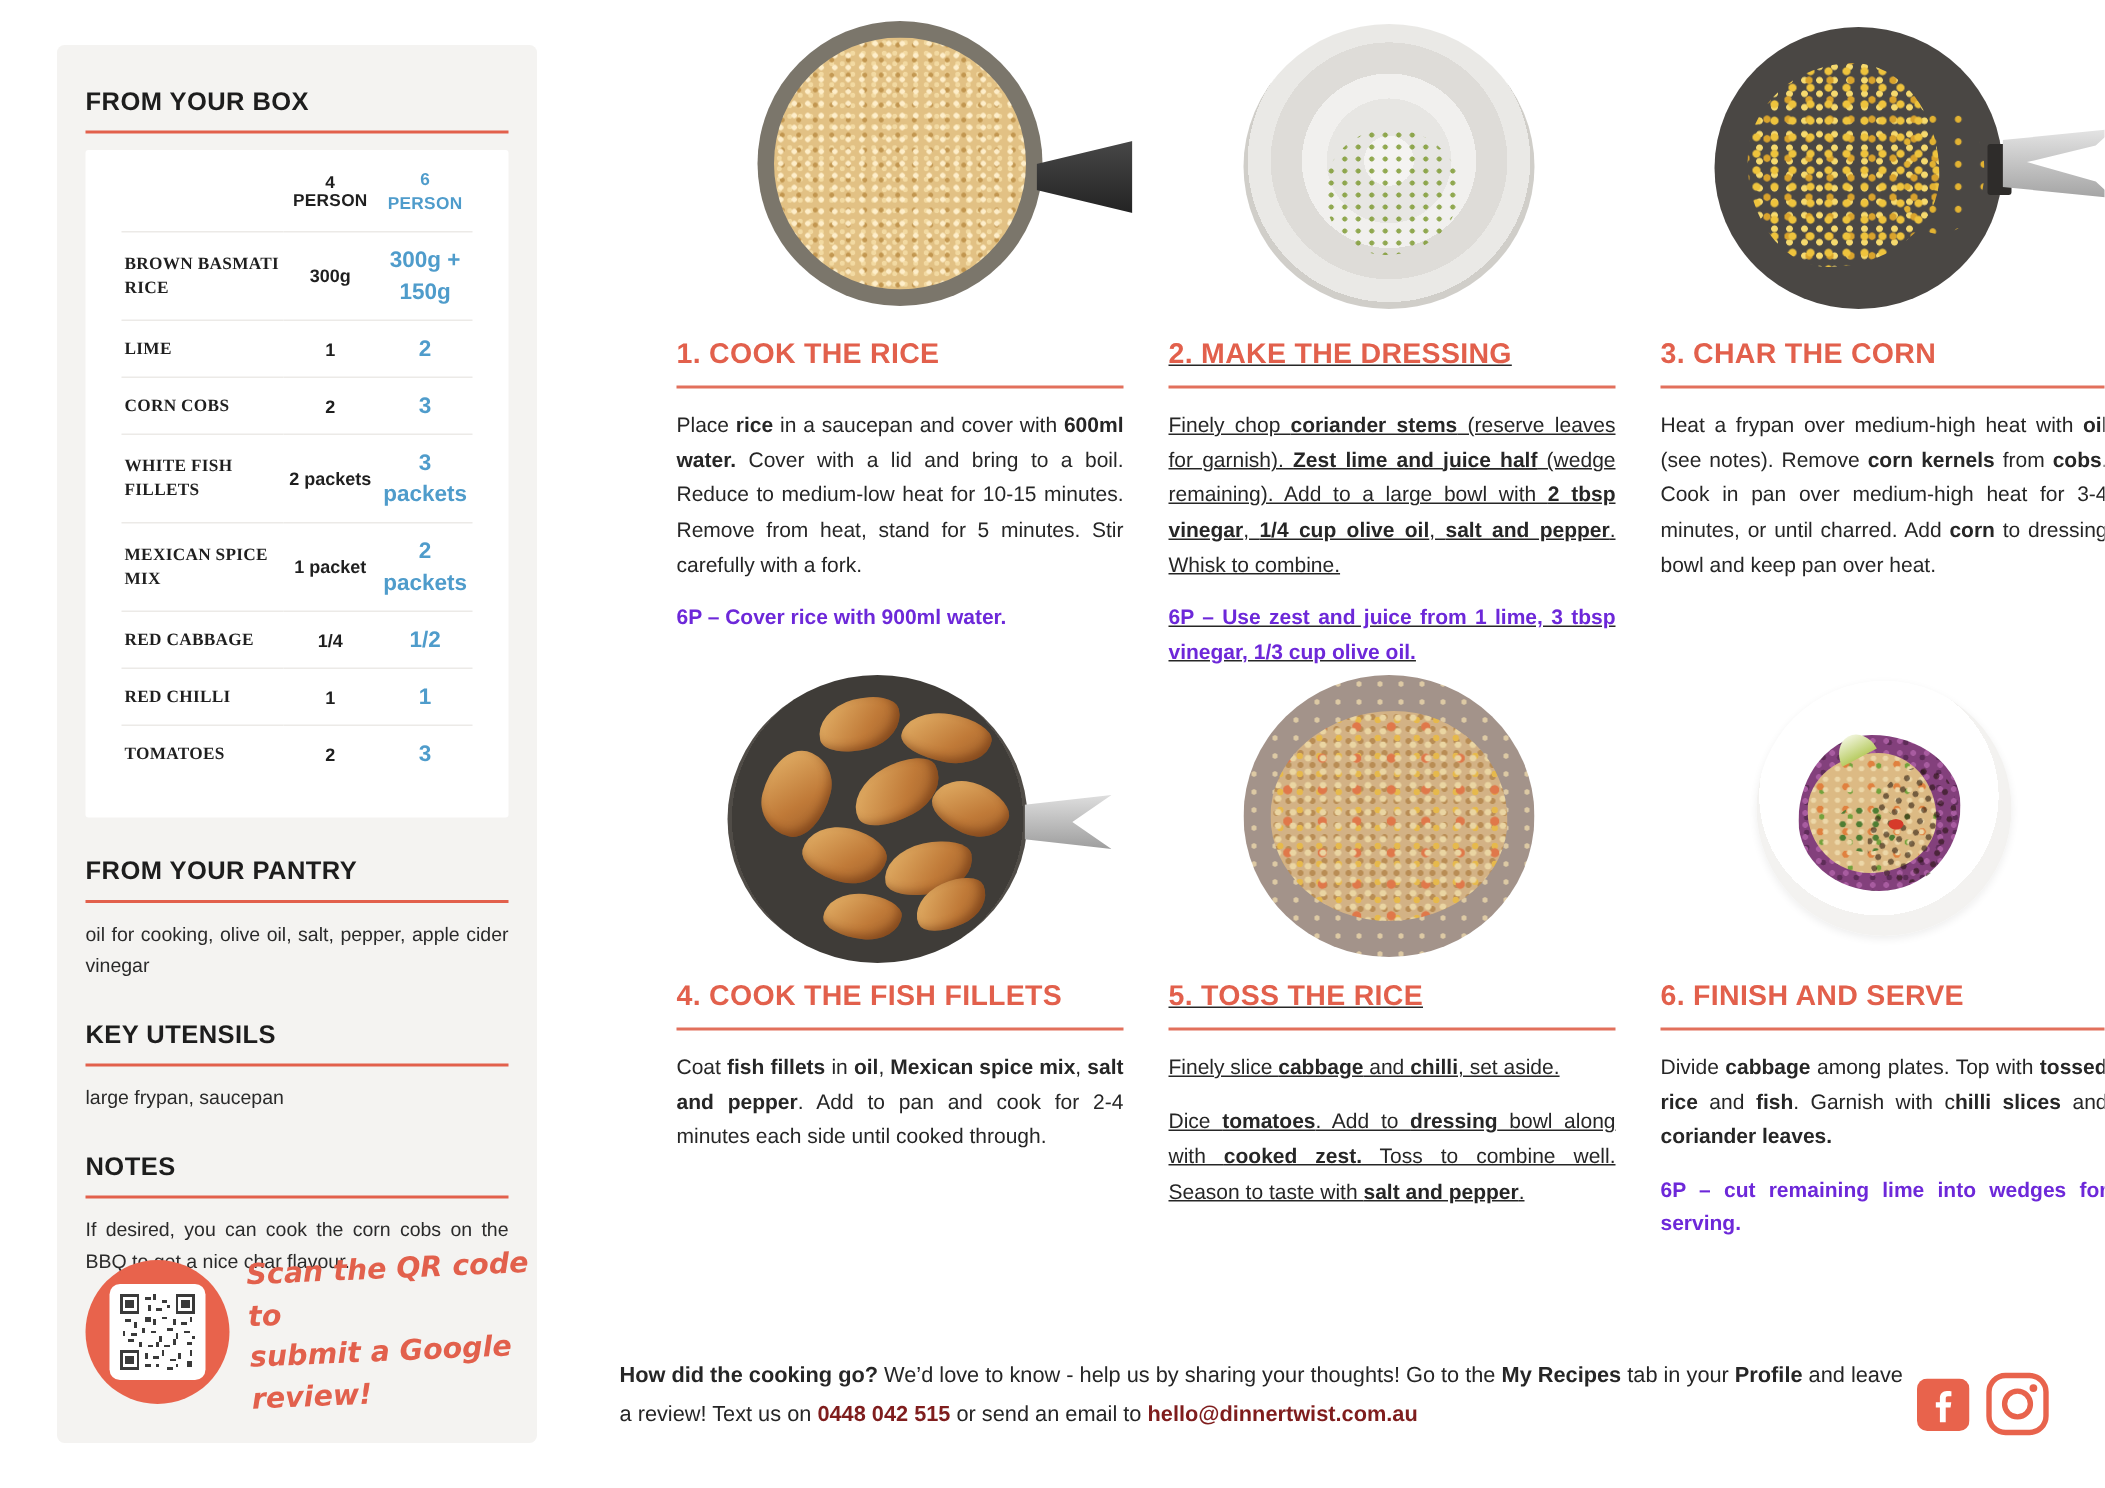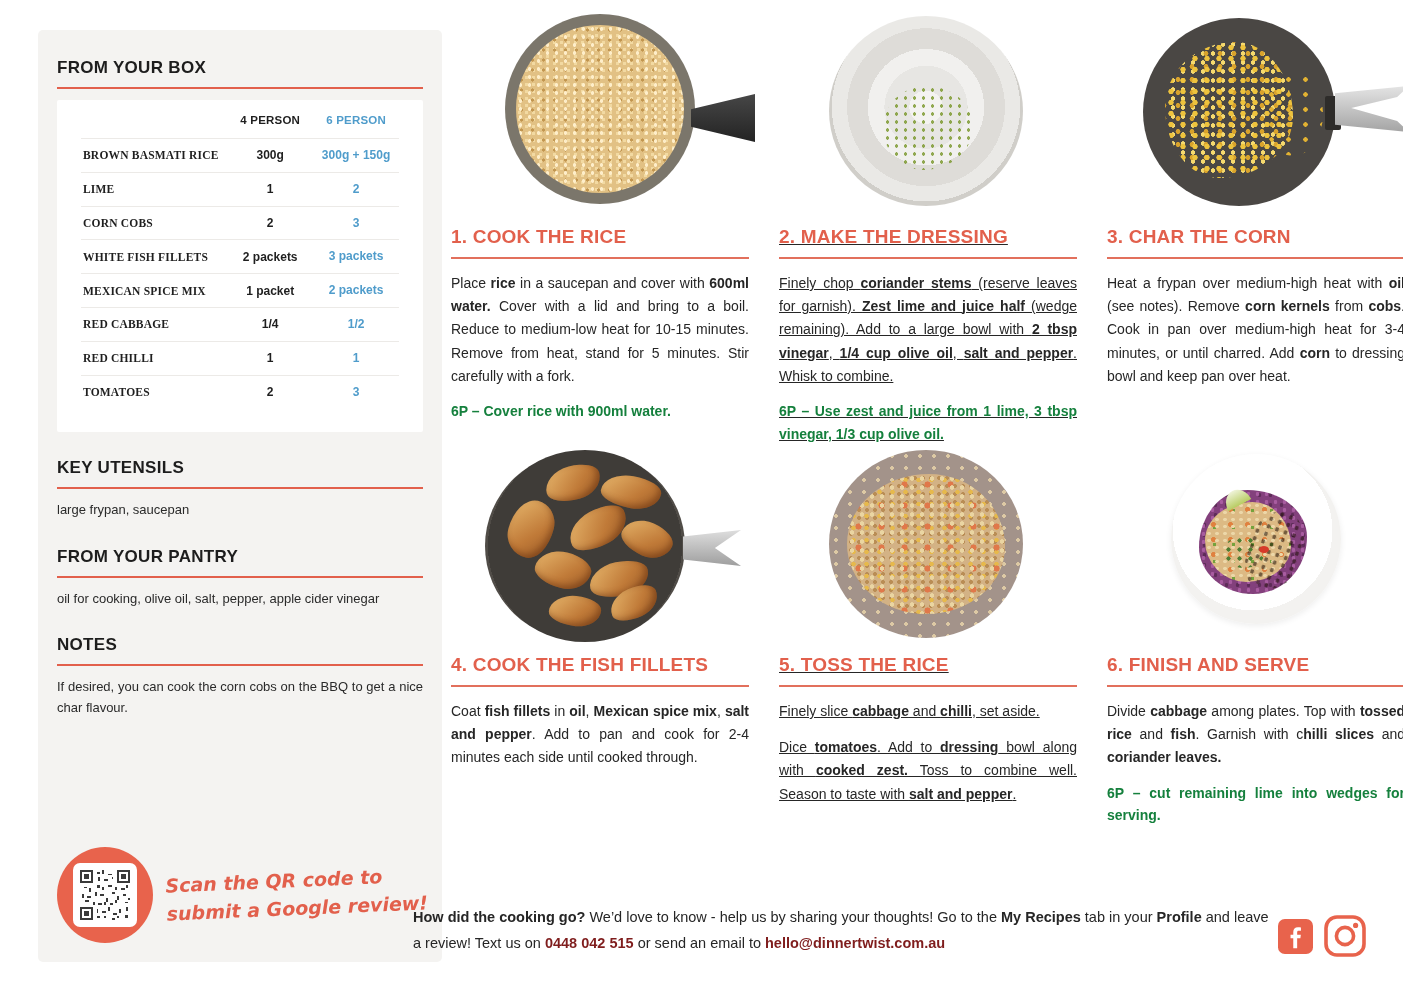--- a/index.html
+++ b/index.html
@@ -5,40 +5,40 @@
 <style>
   html,body{margin:0;padding:0;}
   body{
     width:1403px;height:992px;position:relative;overflow:hidden;
     background:#ffffff;
     font-family:"Liberation Sans",sans-serif;
     color:#262626;
   }
   
   .sidebar{
-    position:absolute;left:38px;top:30px;width:404px;height:932px;
+    position:absolute;left:38px;top:30px;width:320px;height:932px;
     background:#f4f3f1;border-radius:5px;
     padding:28px 19px 0;box-sizing:border-box;
   }
   .side-h{
     font-size:17px;font-weight:700;color:#1d1d1d;letter-spacing:.3px;
     margin:0 0 9px;
   }
   .rule{height:2px;background:#e2604c;border:none;margin:0;}
   .table-card{
     background:#ffffff;margin-top:11px;padding:2px 24px 24px;border-radius:2px;
   }
   table.ing{width:100%;border-collapse:collapse;}
   table.ing td{
     border-top:1px solid #eceae7;padding:8px 2px;vertical-align:middle;
   }
   table.ing tr:first-child td{border-top:none;padding-top:10px;padding-bottom:10px;}
   td.nm{width:46%;font-size:11.5px;font-weight:700;color:#1f1f1f;letter-spacing:.2px;line-height:1.4;font-family:Liberation Serif, serif;}
   td.v4,td.h4{width:27%;text-align:center;font-size:12px;font-weight:700;color:#1f1f1f;}
-  td.v6,td.h6{width:27%;text-align:center;font-size:12px;font-weight:700;color:#4f9ccb;line-height:1.4;}
+  td.v6,td.h6{width:27%;text-align:center;font-size:15px;font-weight:700;color:#4f9ccb;line-height:1.4;}
   td.h4,td.h6{font-size:11.5px;letter-spacing:.2px;}
   .side-sec{margin-top:26px;}
   .side-text{font-size:13px;line-height:1.62;color:#2a2a2a;text-align:justify;margin-top:10px;}
   
   .qr-row{position:absolute;left:19px;bottom:19px;display:flex;align-items:center;gap:13px;}
   .qr-circle{
     width:96px;height:96px;border-radius:50%;background:#e8634c;
     display:flex;align-items:center;justify-content:center;flex:0 0 auto;
   }
   .qr-card{width:64px;height:64px;background:#fff;border-radius:7px;display:flex;align-items:center;justify-content:center;}
@@ -49,21 +49,21 @@
   
   .step{position:absolute;width:298px;margin-left:38px;}
   .r1{top:10px;}
   .r2{top:450px;}
   .c1{left:413px;} .c2{left:741px;text-decoration:underline;} .c3{left:1069px;}
   .photo{position:relative;height:206px;margin-bottom:10px;}
   .r2 .photo{height:194px;}
   .step-h{font-size:19px;font-weight:700;color:#e2604c;letter-spacing:.2px;margin:0 0 9px;}
   .step-rule{background:#e2705c;}
   .step-p{font-size:14px;line-height:1.66;color:#262626;text-align:justify;margin:13px 0 0;}
-  .tip{font-size:14px;line-height:1.6;font-weight:700;color:#15803d;text-align:justify;margin:12px 0 0;}
+  .tip{font-size:14px;line-height:1.6;font-weight:700;color:#6d28d9;text-align:justify;margin:12px 0 0;}
   .b{font-weight:700;}
   .u{text-decoration:underline;}
   .c-coral{color:#7f1d1d;}
   
   .footer{
     position:absolute;left:413px;top:905px;width:858px;
     font-size:14.5px;line-height:1.78;color:#262626;
   }
   .social{position:absolute;}
   
@@ -225,29 +225,29 @@
       <tr>
         <td class="nm">TOMATOES</td>
         <td class="v4">2</td>
         <td class="v6">3</td>
       </tr>
     </tbody>
       </table>
   </div>
 
   <div class="side-sec">
+    <div class="side-h">FROM YOUR PANTRY</div>
+    <div class="rule"></div>
+    <div class="side-text">oil for cooking, olive oil, salt, pepper, apple cider vinegar</div>
+  </div>
+
+  <div class="side-sec">
     <div class="side-h">KEY UTENSILS</div>
     <div class="rule"></div>
     <div class="side-text">large frypan, saucepan</div>
-  </div>
-
-  <div class="side-sec">
-    <div class="side-h">FROM YOUR PANTRY</div>
-    <div class="rule"></div>
-    <div class="side-text">oil for cooking, olive oil, salt, pepper, apple cider vinegar</div>
   </div>
 
   <div class="side-sec">
     <div class="side-h">NOTES</div>
     <div class="rule"></div>
     <div class="side-text">If desired, you can cook the corn cobs on the BBQ to get a nice char flavour.</div>
   </div>
 
   <div class="qr-row">
     <div class="qr-circle">

